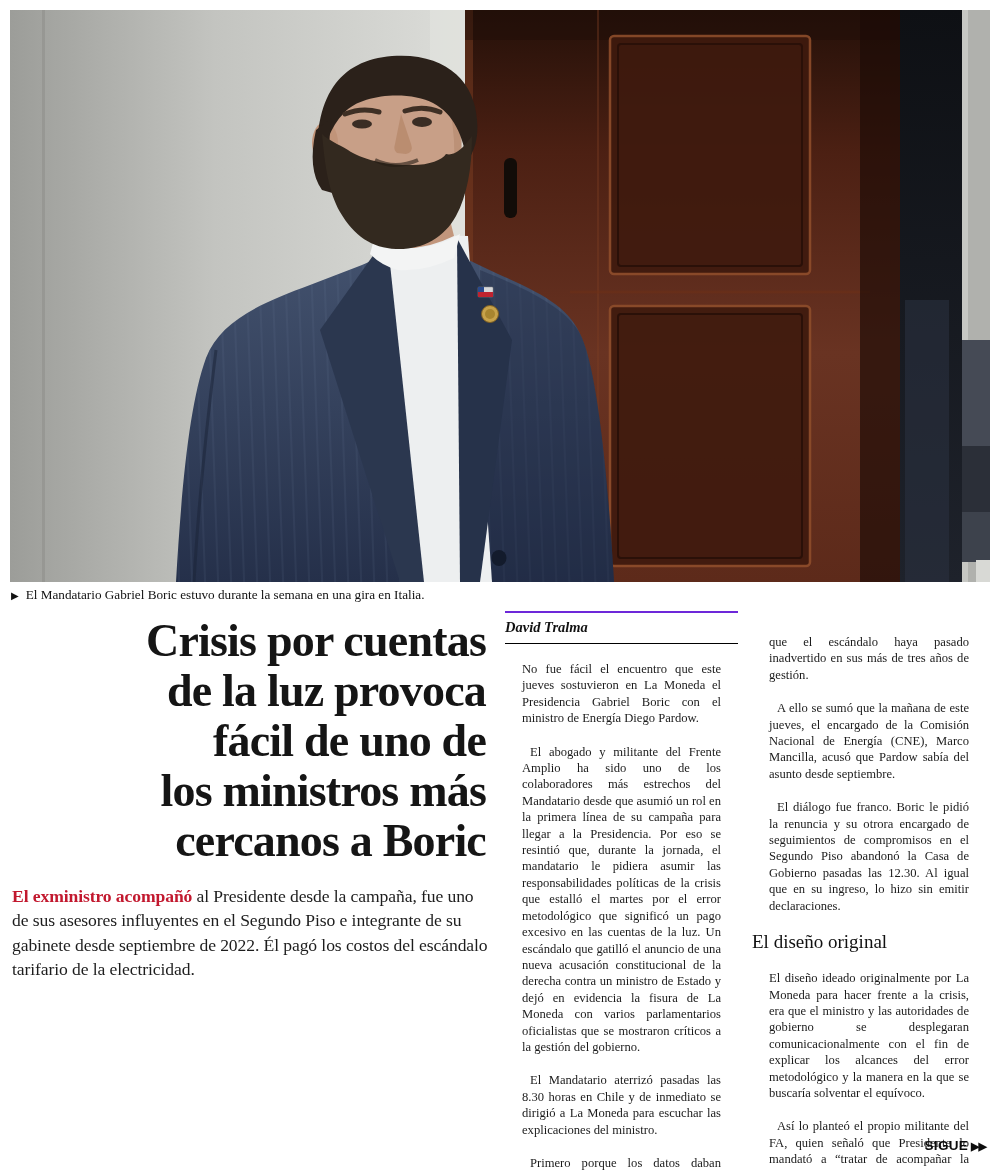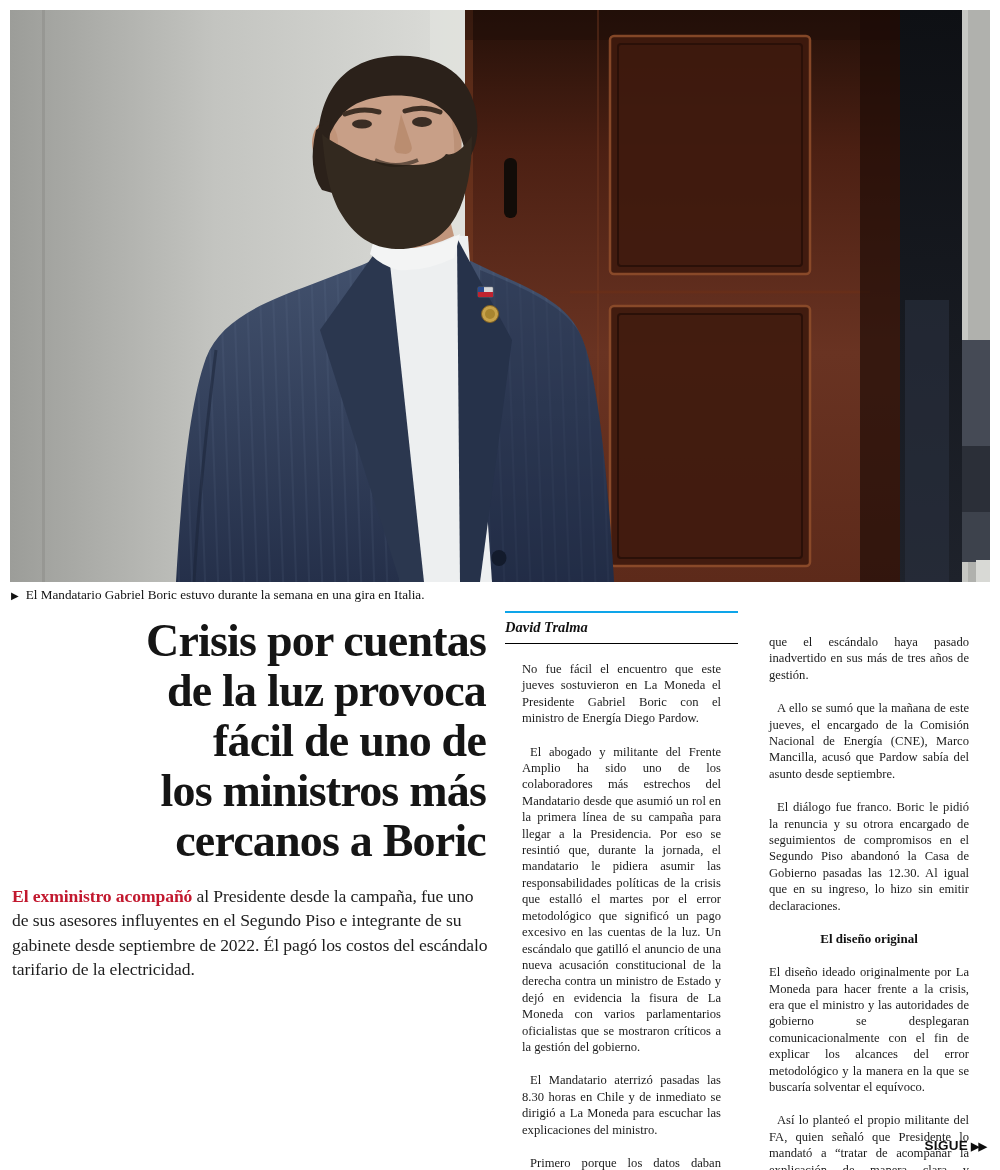--- a/index.html
+++ b/index.html
@@ -10,26 +10,26 @@
            font-size:13.2px;color:#111;}
   .caption .tri{font-size:10px;line-height:1;position:relative;top:0.5px;}
   .headline{position:absolute;left:12px;top:616px;width:474px;font-weight:bold;color:#151515;
             font-size:46px;line-height:50px;letter-spacing:-0.8px;}
   .headline div{white-space:nowrap;text-align:right;}
   .lede{position:absolute;left:12px;top:884px;width:476px;font-size:17.6px;line-height:24.4px;
         color:#1d1d1d;letter-spacing:-0.1px;}
   .lede .lead{color:#c2182e;font-weight:bold;}
   .colmid{position:absolute;left:505px;top:611px;width:233px;}
   .colright{position:absolute;left:752px;top:617px;width:234px;}
-  .byline{border-top:2px solid #0ea5e9;border-bottom:1px solid #000;padding:6px 0 7px 0;
+  .byline{border-top:2px solid #6d28d9;border-bottom:1px solid #000;padding:6px 0 7px 0;
           margin-bottom:2px;font-style:italic;font-weight:bold;font-size:14.5px;color:#111;}
   p.body{margin:17px;font-size:12.6px;line-height:16.4px;text-align:justify;color:#1b1b1b;
          hyphens:auto;-webkit-hyphens:auto;}
   p.body.ind{text-indent:8px;}
-  .subhead{font-weight:bold;font-size:13px;color:#111;margin:13px 0 3px 0;text-align:center;}
+  .subhead{font-weight:normal;font-size:19px;color:#111;margin:13px 0 3px 0;}
   .sigue{position:absolute;right:14px;top:1138px;display:flex;align-items:center;gap:3px;
          font-family:"Liberation Sans", sans-serif;font-weight:bold;font-size:13.5px;
          letter-spacing:.3px;color:#0d0d0d;margin-left:29px;}
   .sigue .arr{font-size:11px;letter-spacing:-1px;position:relative;top:0.5px;}
 </style>
 </head>
 <body>
 
 <div class="page">
 
@@ -140,21 +140,21 @@
     <div>los ministros más</div>
     <div>cercanos a Boric</div>
   </div>
 
   <div class="lede"><span class="lead">El exministro acompañó</span><span> al Presidente desde la campaña, fue uno de sus asesores influyentes en el Segundo Piso e integrante de su gabinete desde septiembre de 2022. Él pagó los costos del escándalo tarifario de la electricidad.</span></div>
 
   <div class="colmid">
     <div class="byline">
       <span>David Tralma</span>
     </div>
-    <p class="body">No fue fácil el encuentro que este jueves sostuvieron en La Moneda el Presidente Gabriel Boric con el ministro de Energía Diego Pardow.</p>
+    <p class="body">No fue fácil el encuentro que este jueves sostuvieron en La Moneda el Presidencia Gabriel Boric con el ministro de Energía Diego Pardow.</p>
     <p class="body ind">El abogado y militante del Frente Amplio ha sido uno de los colaboradores más estrechos del Mandatario desde que asumió un rol en la primera línea de su campaña para llegar a la Presidencia. Por eso se resintió que, durante la jornada, el mandatario le pidiera asumir las responsabilidades políticas de la crisis que estalló el martes por el error metodológico que significó un pago excesivo en las cuentas de la luz. Un escándalo que gatilló el anuncio de una nueva acusación constitucional de la derecha contra un ministro de Estado y dejó en evidencia la fisura de La Moneda con varios parlamentarios oficialistas que se mostraron críticos a la gestión del gobierno.</p>
     <p class="body ind">El Mandatario aterrizó pasadas las 8.30 horas en Chile y de inmediato se dirigió a La Moneda para escuchar las explicaciones del ministro.</p>
     <p class="body ind">Primero porque los datos daban cuenta</p>
   </div>
 
   <div class="colright">
     <p class="body">que el escándalo haya pasado inadvertido en sus más de tres años de gestión.</p>
     <p class="body ind">A ello se sumó que la mañana de este jueves, el encargado de la Comisión Nacional de Energía (CNE), Marco Mancilla, acusó que Pardow sabía del asunto desde septiembre.</p>
     <p class="body ind">El diálogo fue franco. Boric le pidió la renuncia y su otrora encargado de seguimientos de compromisos en el Segundo Piso abandonó la Casa de Gobierno pasadas las 12.30. Al igual que en su ingreso, lo hizo sin emitir declaraciones.</p>
     <div class="subhead">El diseño original</div>

